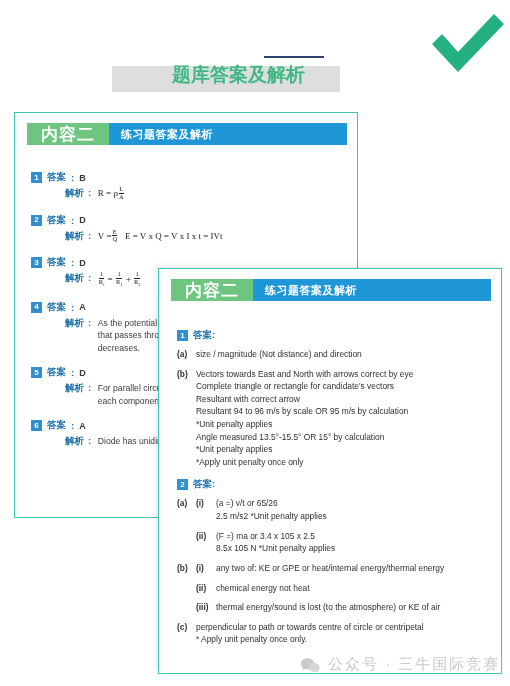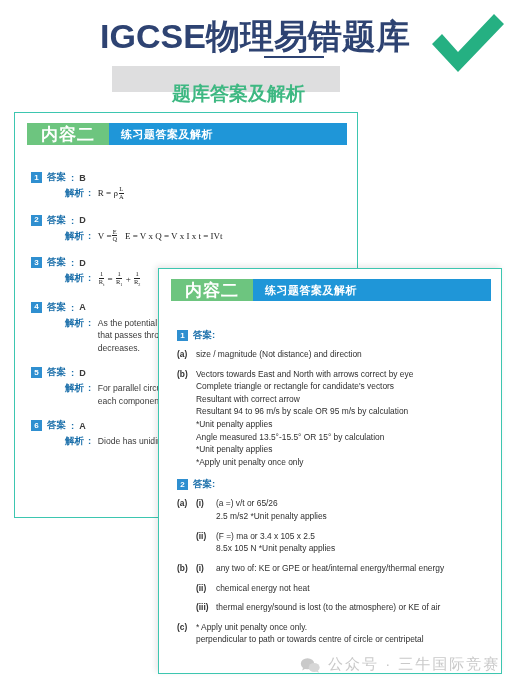--- a/index.html
+++ b/index.html
@@ -59,21 +59,21 @@
     position: absolute;
     left: 112px;
     top: 66px;
     width: 228px;
     height: 26px;
     background: #dededf;
   }
   #subtitle-text {
     position: absolute;
     left: 172px;
-    top: 80px;
+    top: 61px;
     width: 270px;
     height: 28px;
     line-height: 28px;
     font-size: 19px;
     font-weight: bold;
     color: #3eb882;
     white-space: nowrap;
     text-align: left;
   }
 
@@ -271,23 +271,20 @@
     color: #c9c9c9;
     letter-spacing: 2px;
     white-space: nowrap;
   }
 </style>
 </head>
 <body>
 
 <div id="header">
 
-  <div id="title-row">
-    <span id="main-title">IGCSE物理易错题库</span>
-  </div>
   <div id="title-underline"></div>
 
   <svg id="check-icon" viewBox="0 0 84 70">
     <path d="M8 36 L18 26 L34 44 L70 6 L80 16 L34 64 Z" fill="#25b082"></path>
   </svg>
 
   <div id="subtitle-band"></div>
   <div id="subtitle-text">题库答案及解析</div>
 </div>
 
@@ -486,22 +483,22 @@
         <div class="part-row indent-ii">
           <span class="part-tag2">(iii)</span>
           <span class="part-lines">
             <div>thermal energy/sound is lost (to the atmosphere) or KE of air</div>
           </span>
         </div>
 
         <div class="part-row">
           <span class="part-tag">(c)</span>
           <span class="part-lines">
+            <div>perpendicular to path or towards centre of circle or centripetal</div>
             <div>* Apply unit penalty once only.</div>
-            <div>perpendicular to path or towards centre of circle or centripetal</div>
           </span>
         </div>
       </div>
 
     </div>
   </div>
 </div>
 
 <div id="watermark">
   <svg id="wechat-icon" viewBox="0 0 24 19">

